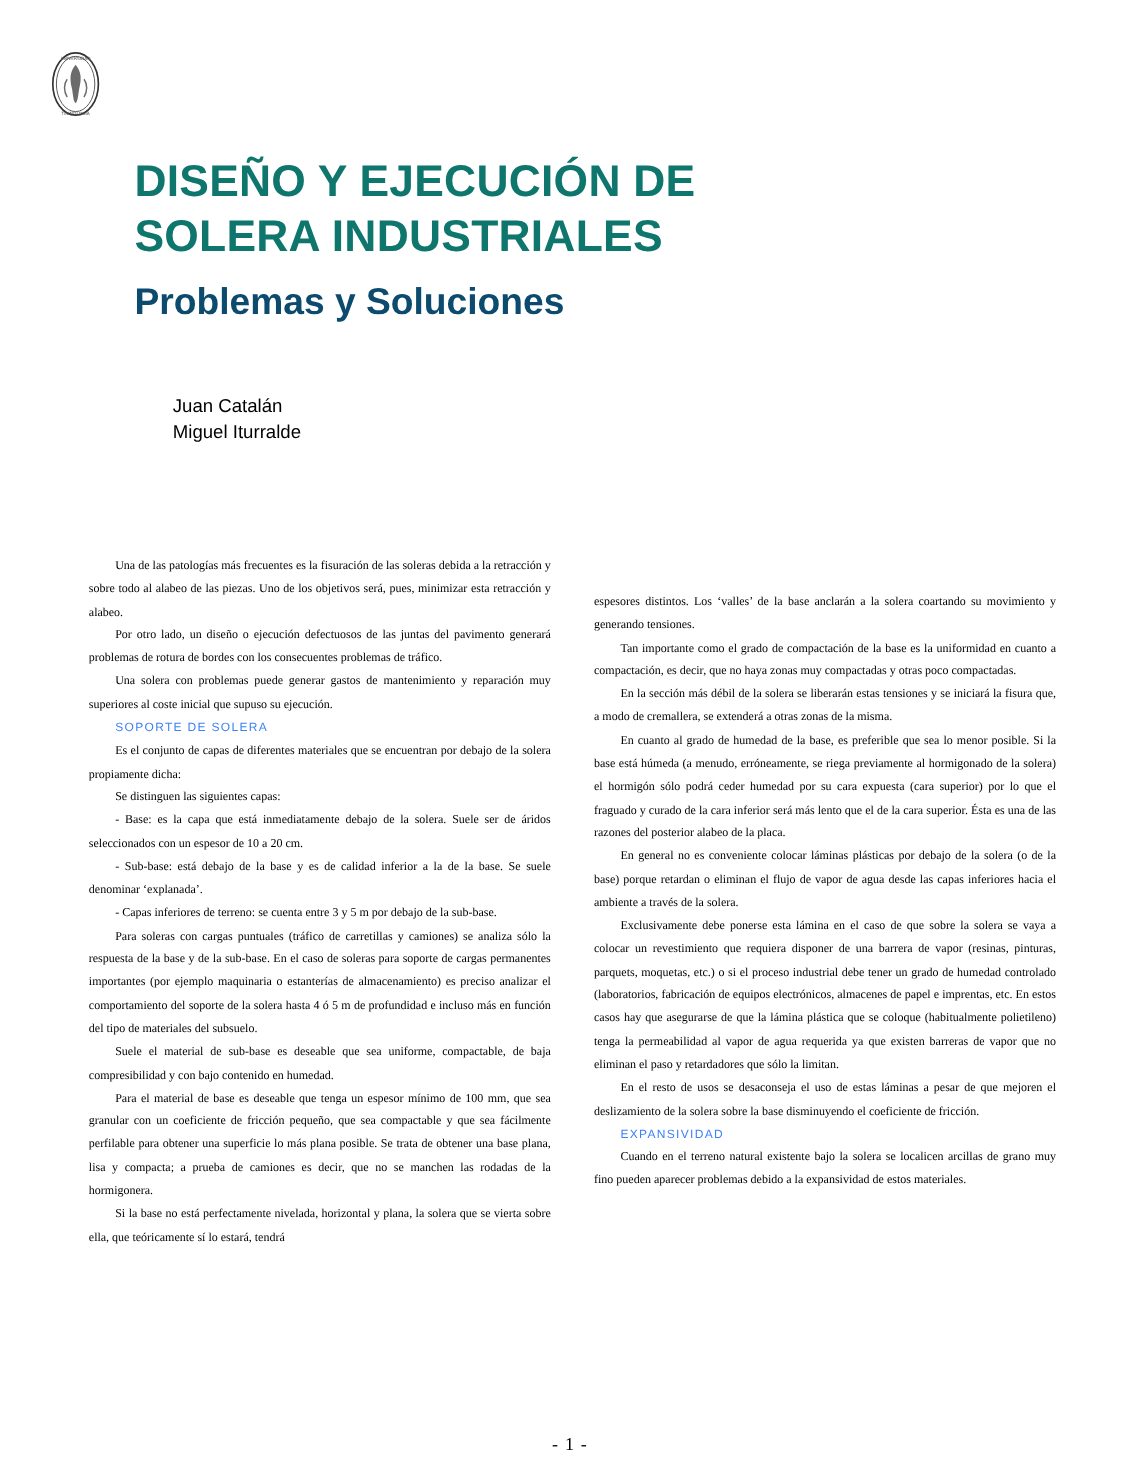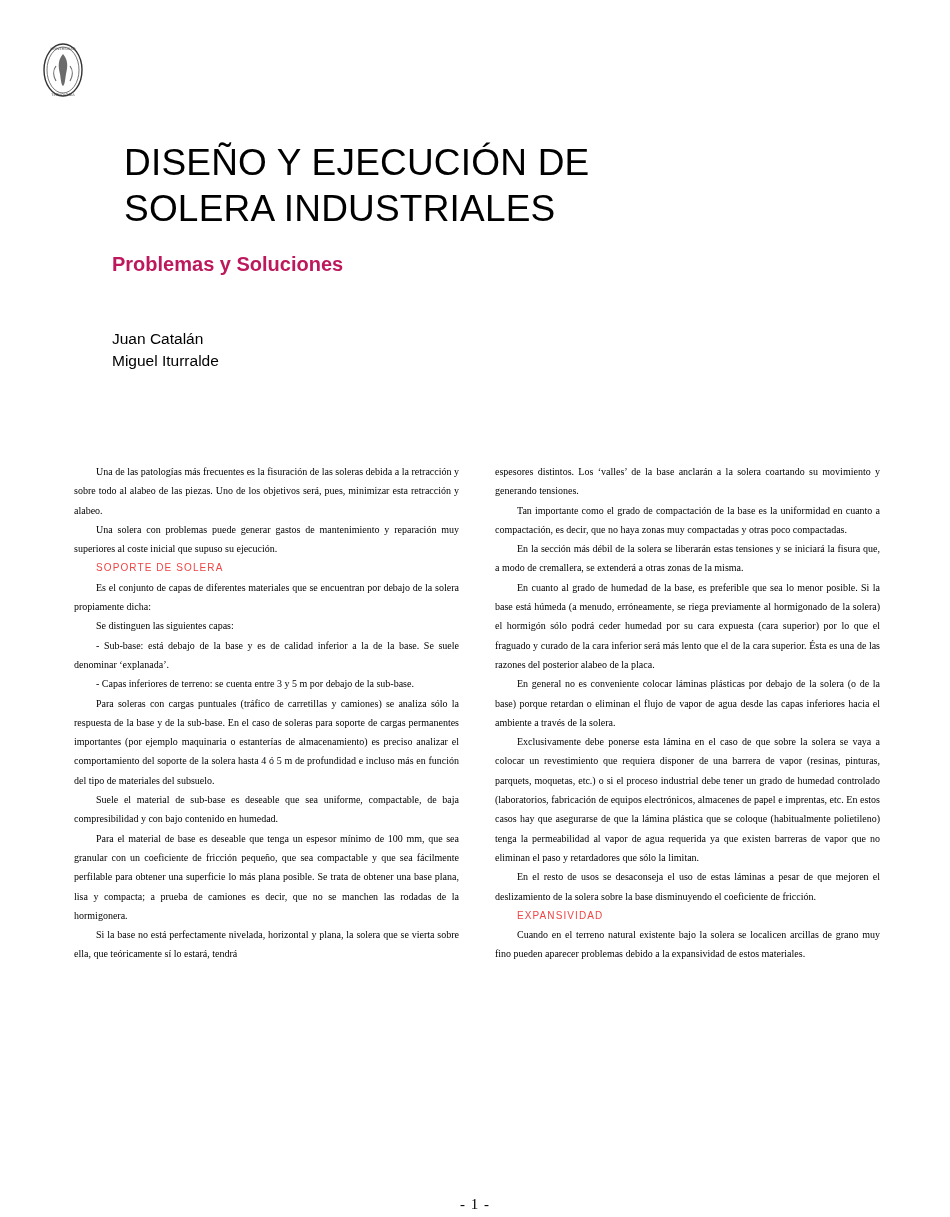--- a/index.html
+++ b/index.html
@@ -34,45 +34,45 @@
 
   
   .title-block {
     position: absolute;
     left: 112px;
     top: 128px;
     width: 700px;
   }
   .doc-title {
     font-family: "Liberation Sans", sans-serif;
-    font-weight: normal;
+    font-weight: bold;
     font-size: 37px;
     line-height: 46px;
     letter-spacing: 0.2px;
-    margin: 12px;
-    color: #000000;
+    margin: 0;
+    color: #0f766e;
   }
   .doc-subtitle {
     font-family: "Liberation Sans", sans-serif;
     font-weight: bold;
-    font-size: 20px;
+    font-size: 31px;
     line-height: 32px;
     margin: 16px 0 0 0;
-    color: #be185d;
+    color: #0c4a6e;
   }
   .authors {
     position: absolute;
     left: 112px;
     top: 328px;
     font-family: "Liberation Sans", sans-serif;
     font-size: 15.5px;
     line-height: 22px;
     color: #000;
   }
-  .authors div { white-space: nowrap; }
+  .authors div { white-space: nowrap; margin-left: 32px; }
 
   
   .body-area {
     position: absolute;
     left: 74px;
     top: 462px;
     width: 806px;
     display: flex;
     gap: 36px;
   }
@@ -80,29 +80,29 @@
     width: 385px;
   }
   .col p {
     margin: 0;
     font-size: 10px;
     line-height: 19.3px;
     text-align: justify;
     text-indent: 22px;
     hyphens: manual;
   }
-  .col p.noindent { text-indent: 0; }
+  .col p.noindent { text-indent: 0; margin-top: 30px; }
   .section-head {
     font-family: "Liberation Sans", sans-serif;
     font-size: 13.2px;
     letter-spacing: 1.1px;
     margin: 17px 0 9px 0;
     text-indent: 0;
     text-align: left;
-    color: #ef4444;
+    color: #3b82f6;
   }
 
   
   .footer {
     position: absolute;
     left: 0;
     right: 0;
     top: 1196px;
     text-align: center;
     font-size: 15px;
@@ -136,26 +136,28 @@
 
   <div class="authors">
     <div>Juan Catalán</div>
     <div>Miguel Iturralde</div>
   </div>
 
   <div class="body-area">
 
     <div class="col">
       <p>Una de las patologías más frecuentes es la fisuración de las soleras debida a la retracción y sobre todo al alabeo de las piezas. Uno de los objetivos será, pues, minimizar esta retracción y alabeo.</p>
+      <p>Por otro lado, un diseño o ejecución defectuosos de las juntas del pavimento generará problemas de rotura de bordes con los consecuentes problemas de tráfico.</p>
       <p>Una solera con problemas puede generar gastos de mantenimiento y reparación muy superiores al coste inicial que supuso su ejecución.</p>
 
       <p class="section-head">SOPORTE DE SOLERA</p>
 
       <p>Es el conjunto de capas de diferentes materiales que se encuentran por debajo de la solera propiamente dicha:</p>
       <p>Se distinguen las siguientes capas:</p>
+      <p>- Base: es la capa que está inmediatamente debajo de la solera. Suele ser de áridos seleccionados con un espesor de 10 a 20 cm.</p>
       <p>- Sub-base: está debajo de la base y es de calidad inferior a la de la base. Se suele denominar ‘explanada’.</p>
       <p>- Capas inferiores de terreno: se cuenta entre 3 y 5 m por debajo de la sub-base.</p>
       <p>Para soleras con cargas puntuales (tráfico de carretillas y camiones) se analiza sólo la respuesta de la base y de la sub-base. En el caso de soleras para soporte de cargas permanentes importantes (por ejemplo maquinaria o estanterías de almacenamiento) es preciso analizar el comportamiento del soporte de la solera hasta 4 ó 5 m de profundidad e incluso más en función del tipo de materiales del subsuelo.</p>
       <p>Suele el material de sub-base es deseable que sea uniforme, compactable, de baja compresibilidad y con bajo contenido en humedad.</p>
       <p>Para el material de base es deseable que tenga un espesor mínimo de 100 mm, que sea granular con un coeficiente de fricción pequeño, que sea compactable y que sea fácilmente perfilable para obtener una superficie lo más plana posible. Se trata de obtener una base plana, lisa y compacta; a prueba de camiones es decir, que no se manchen las rodadas de la hormigonera.</p>
       <p>Si la base no está perfectamente nivelada, horizontal y plana, la solera que se vierta sobre ella, que teóricamente sí lo estará, tendrá</p>
     </div>
 
     <div class="col">
       <p class="noindent">espesores distintos. Los ‘valles’ de la base anclarán a la solera coartando su movimiento y generando tensiones.</p>

